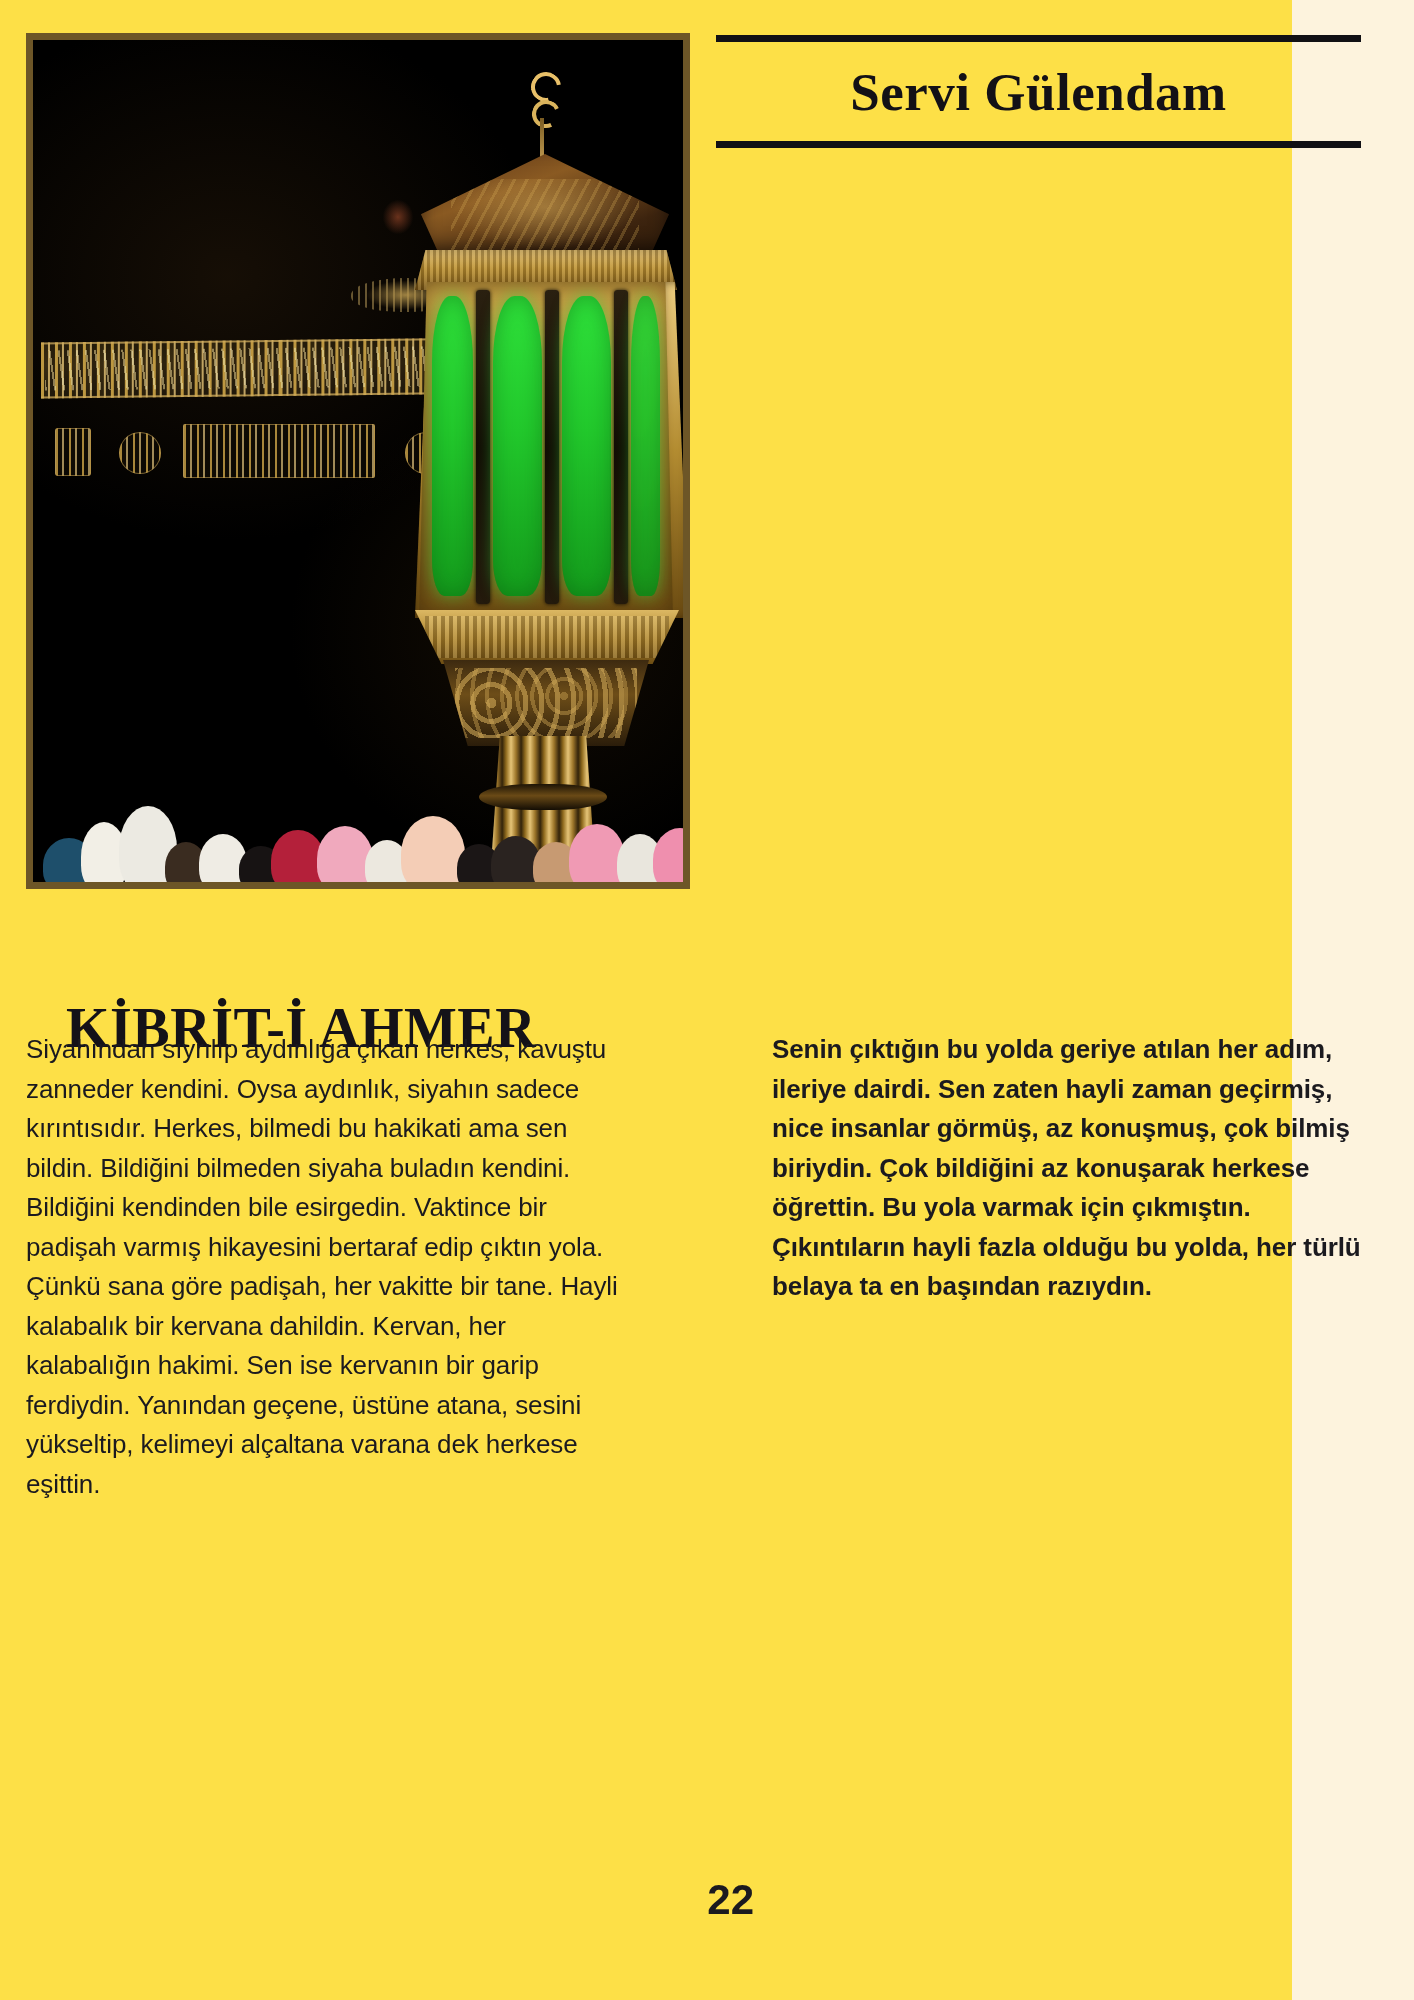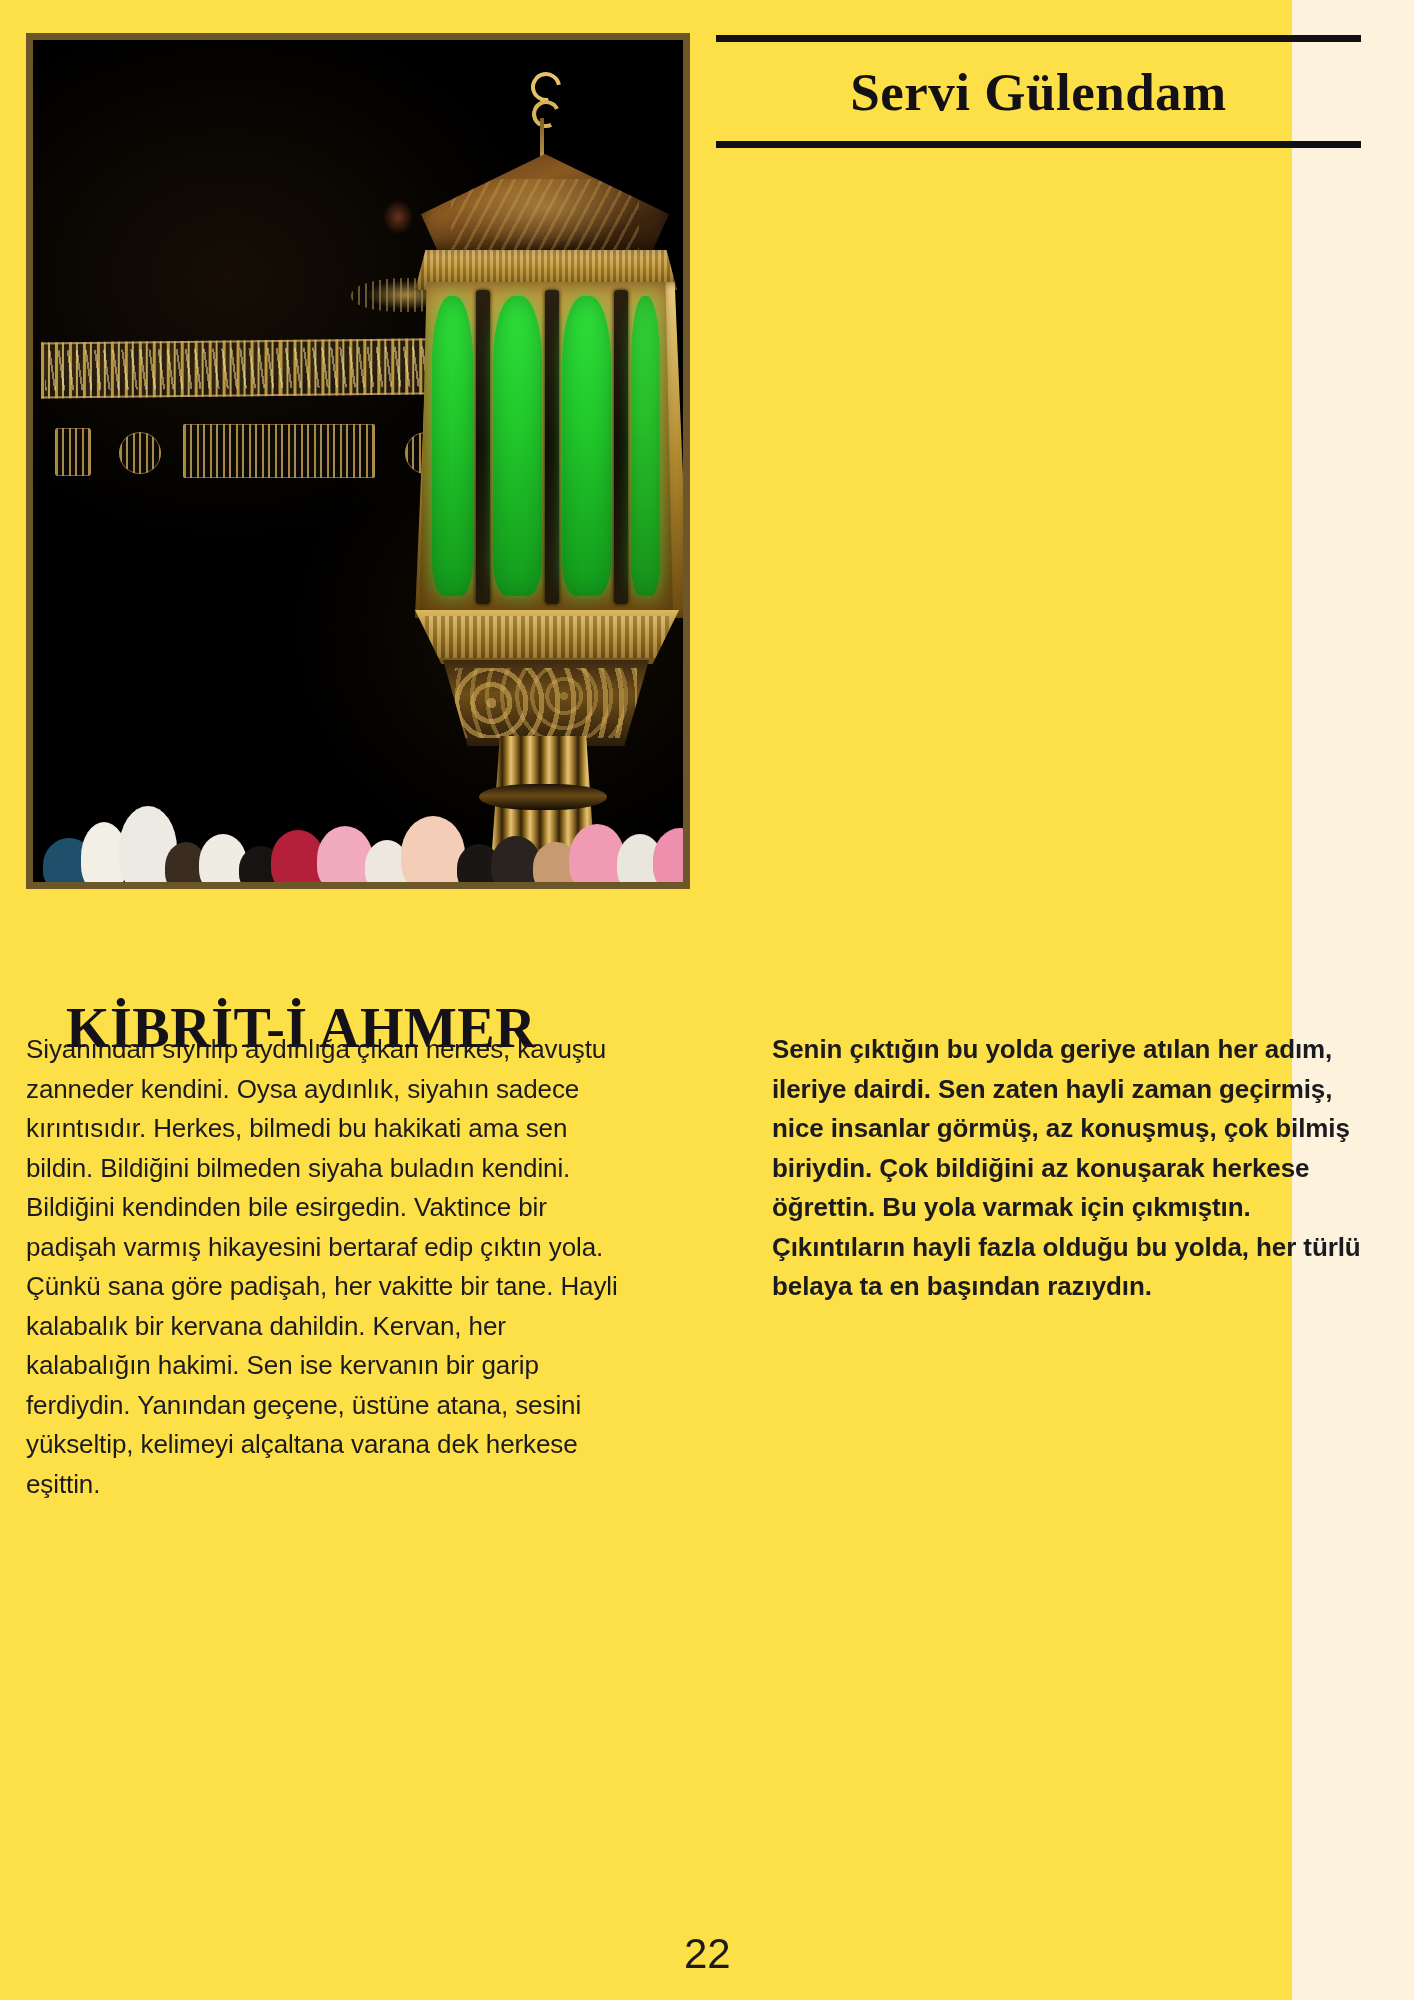--- a/index.html
+++ b/index.html
@@ -369,26 +369,27 @@
     text-align: left;
     letter-spacing: -0.1px;
   }
   .col p:last-child { margin-bottom: 0; }
   .col-right { padding-left: 8px; font-weight: bold; }
 
   
   .page-number {
     position: absolute;
     left: 684px;
-    top: 1930px;
+    top: 1876px;
     width: 70px;
-    text-align: left;
+    text-align: right;
     font-family: "Liberation Sans", sans-serif;
     font-size: 42px;
     color: #1b1a1f;
+    font-weight: bold;
   }
 </style>
 </head>
 <body>
 
 <div class="page">
 
   <div class="photo-frame">
     <div class="photo">
       <div class="kiswah-sheen"></div>

